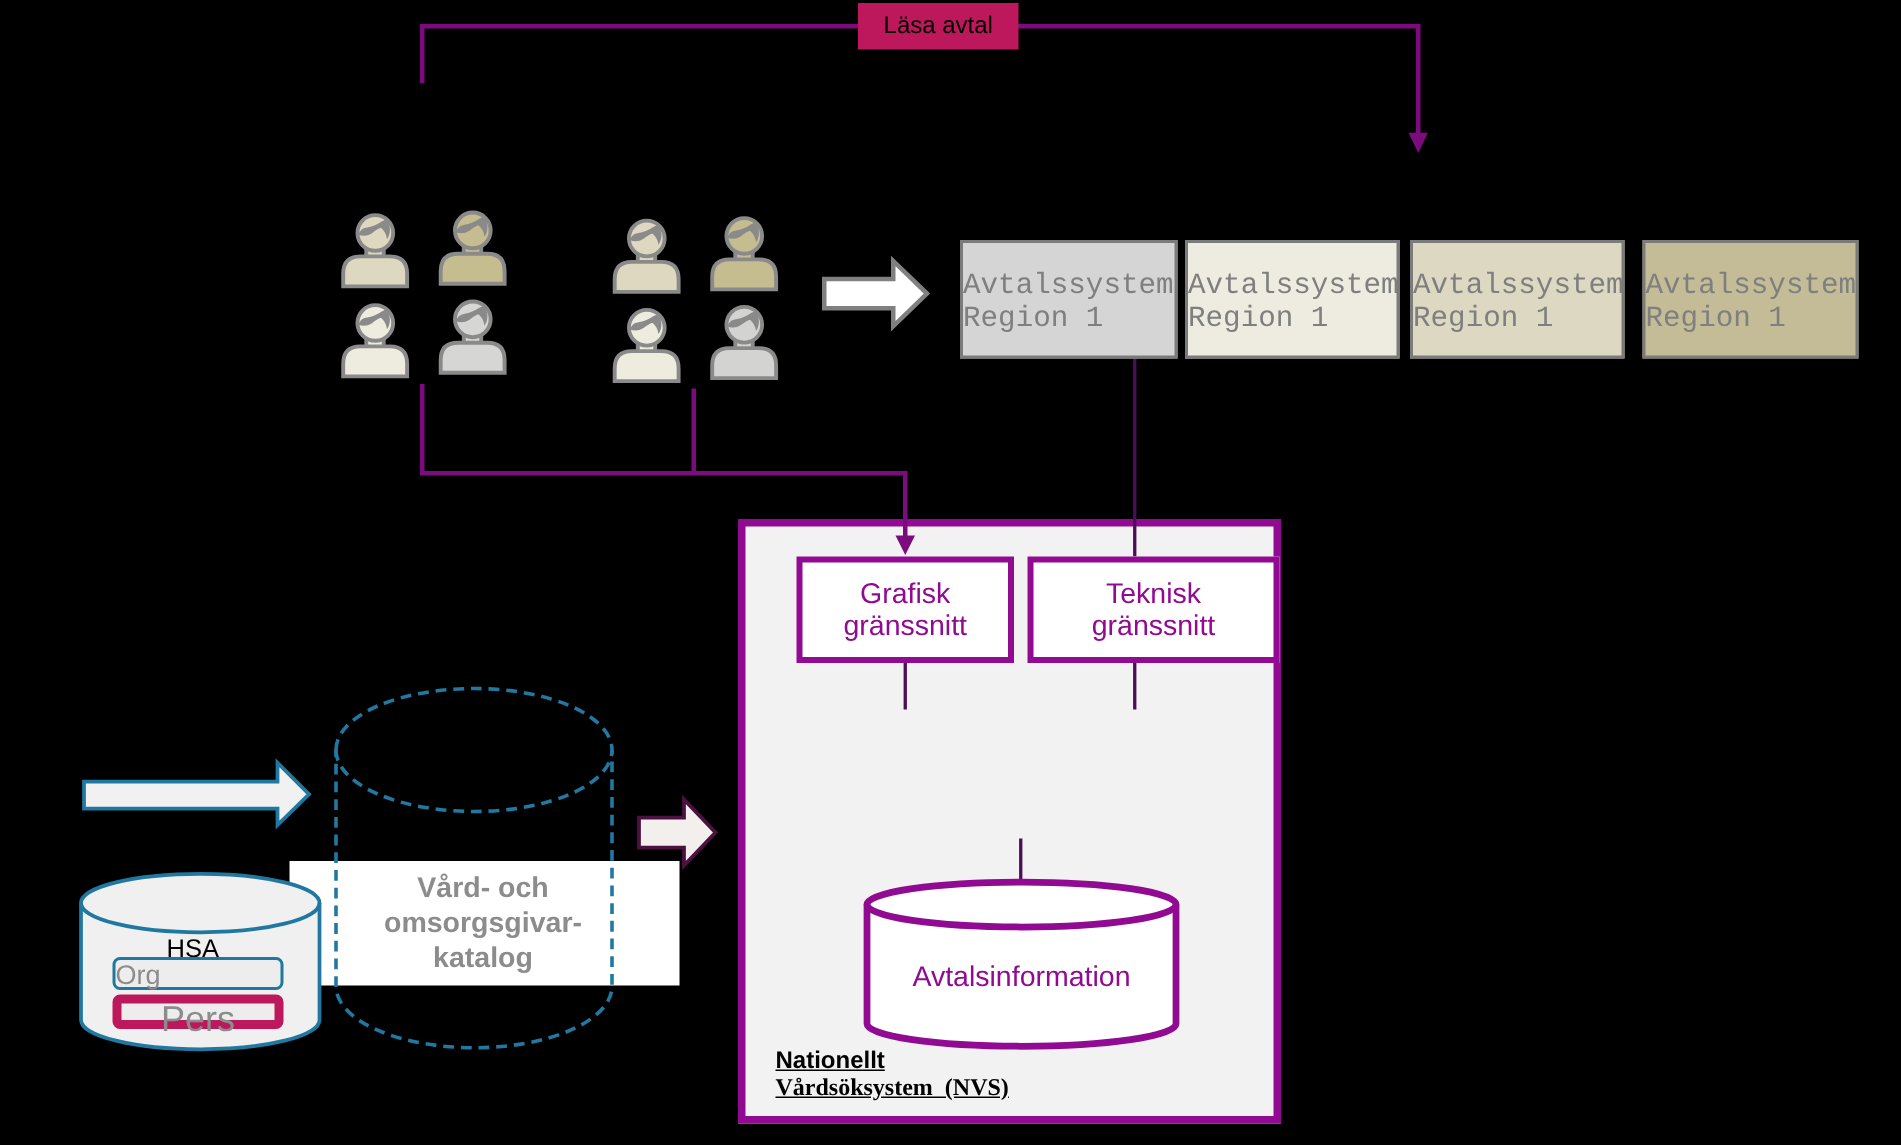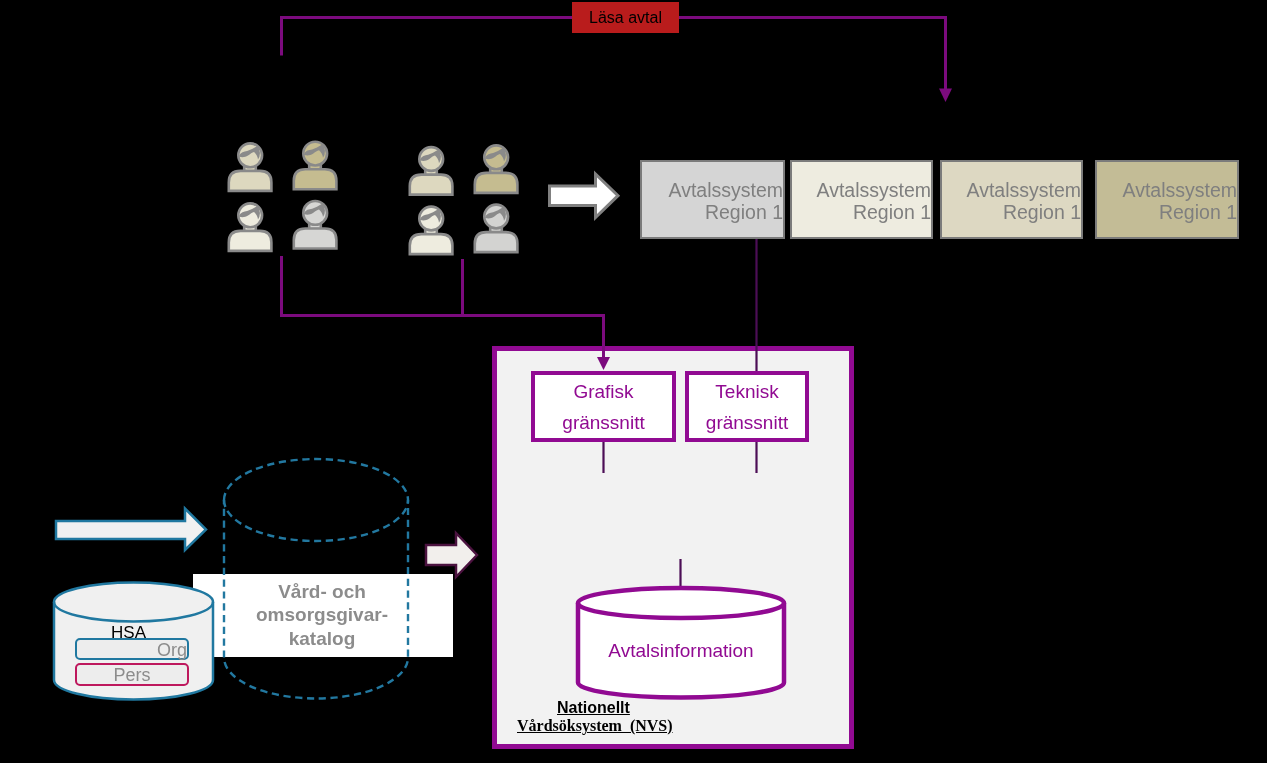--- a/index.html
+++ b/index.html
@@ -1,19 +1,19 @@
 <!DOCTYPE html>
 <html><head>
 <meta charset="utf-8">
 <style>
 html,body{margin:0;padding:0;background:#000;}
 #stage{position:relative;width:1267px;height:763px;background:#000;overflow:hidden;font-family:"Liberation Sans",sans-serif;}
 .abs{position:absolute;}
-.avt{position:absolute;top:160px;height:79px;box-sizing:border-box;border:2px solid #7b7b7b;color:#7f7f7f;font-size:19.5px;line-height:22.3px;text-align:right;padding-top:16.5px;}
-.pbox{position:absolute;box-sizing:border-box;border:4px solid #910a92;background:#fff;color:#910a92;font-size:19px;line-height:31px;text-align:center;display:flex;align-items:center;justify-content:center;}
+.avt{position:absolute;top:160px;height:79px;box-sizing:border-box;border:2px solid #7b7b7b;color:#7f7f7f;font-size:19.5px;line-height:22.3px;text-align:left;padding-top:16.5px;font-family:Liberation Mono, monospace;}
+.pbox{position:absolute;box-sizing:border-box;border:4px solid #910a92;background:#fff;color:#910a92;font-size:19px;line-height:21px;text-align:center;display:flex;align-items:center;justify-content:center;}
 </style>
 </head>
 <body>
 <div id="stage">
 
   <div class="abs" style="left:492px;top:346px;width:362px;height:403px;box-sizing:border-box;border:5px solid #910a92;background:#f2f2f2;"></div>
 
   <svg class="abs" style="left:0;top:0" width="1267" height="763" viewBox="0 0 1267 763">
     <defs>
       <g id="prs" stroke="#8a8a8a" stroke-width="2.6">
@@ -59,29 +59,29 @@
     <path d="M54 602 a79.5 19.5 0 0 1 159 0 v78 a79.5 19.5 0 0 1 -159 0 z" fill="#f0f0f0" stroke="#2078a0" stroke-width="2.5"></path>
     <path d="M54 602 a79.5 19.5 0 0 0 159 0" fill="none" stroke="#2078a0" stroke-width="2.5"></path>
 
     <path d="M578 603 a103 15 0 0 1 206 0 v79.5 a103 15 0 0 1 -206 0 z" fill="#fff" stroke="#910a92" stroke-width="4.5"></path>
     <path d="M578 603 a103 15 0 0 0 206 0" fill="none" stroke="#910a92" stroke-width="4.5"></path>
     <text x="681" y="657" text-anchor="middle" font-size="19" fill="#910a92">Avtalsinformation</text>
 
     <polygon points="426,545 456,545 456,533 477,555 456,577 456,565 426,565" fill="#f2efec" stroke="#4b123f" stroke-width="2.5"></polygon>
   </svg>
 
-  <div class="abs" style="left:572px;top:2px;width:107px;height:31px;background:#b91c1c;color:#000;font-size:16px;line-height:31px;text-align:center;">Läsa avtal</div>
+  <div class="abs" style="left:572px;top:2px;width:107px;height:31px;background:#be185d;color:#000;font-size:16px;line-height:31px;text-align:center;">Läsa avtal</div>
 
   <div class="avt" style="left:640px;width:145px;background:#d5d5d5;">Avtalssystem<br>Region 1</div>
   <div class="avt" style="left:790px;width:143px;background:#eeece0;">Avtalssystem<br>Region 1</div>
   <div class="avt" style="left:940px;width:143px;background:#ddd8c2;">Avtalssystem<br>Region 1</div>
   <div class="avt" style="left:1095px;width:144px;background:#c3bc96;">Avtalssystem<br>Region 1</div>
 
   <div class="pbox" style="left:531px;top:371px;width:145px;height:71px;">Grafisk<br>gränssnitt</div>
-  <div class="pbox" style="left:685px;top:371px;width:124px;height:71px;">Teknisk<br>gränssnitt</div>
+  <div class="pbox" style="left:685px;top:371px;width:168px;height:71px;">Teknisk<br>gränssnitt</div>
 
-  <div class="abs" style="left:517px;top:699px;color:#000;font-size:16px;font-weight:bold;line-height:18px;"><span style="text-decoration:underline;margin-left:40px;">Nationellt</span><br><span style="text-decoration:underline;font-family:Liberation Serif, serif;">Vårdsöksystem&nbsp;&nbsp;(NVS)</span></div>
+  <div class="abs" style="left:517px;top:699px;color:#000;font-size:16px;font-weight:bold;line-height:18px;"><span style="text-decoration:underline;">Nationellt</span><br><span style="text-decoration:underline;font-family:Liberation Serif, serif;">Vårdsöksystem&nbsp;&nbsp;(NVS)</span></div>
 
   <div class="abs" style="left:49px;top:593px;width:159px;text-align:center;color:#000;font-size:17px;line-height:15px;margin-top:32px;">HSA</div>
-  <div class="abs" style="left:75px;top:638px;width:114px;height:22px;box-sizing:border-box;border:2px solid #2078a0;border-radius:5px;background:#ededed;color:#8c8c8c;font-size:18px;line-height:21px;text-align:right;overflow:visible;">Org</div>
-  <div class="abs" style="left:75px;top:663px;width:114px;height:23px;box-sizing:border-box;border:2px solid #be185d;border-radius:5px;background:#ededed;color:#8c8c8c;font-size:18px;line-height:21px;text-align:center;overflow:visible;">Pers</div>
+  <div class="abs" style="left:75px;top:638px;width:114px;height:22px;box-sizing:border-box;border:2px solid #2078a0;border-radius:5px;background:#ededed;color:#8c8c8c;font-size:18px;line-height:21px;text-align:left;overflow:visible;">Org</div>
+  <div class="abs" style="left:75px;top:663px;width:114px;height:23px;box-sizing:border-box;border:6px solid #be185d;border-radius:5px;background:#ededed;color:#8c8c8c;font-size:24px;line-height:21px;text-align:center;overflow:visible;">Pers</div>
 
 </div>
 
 </body></html>

